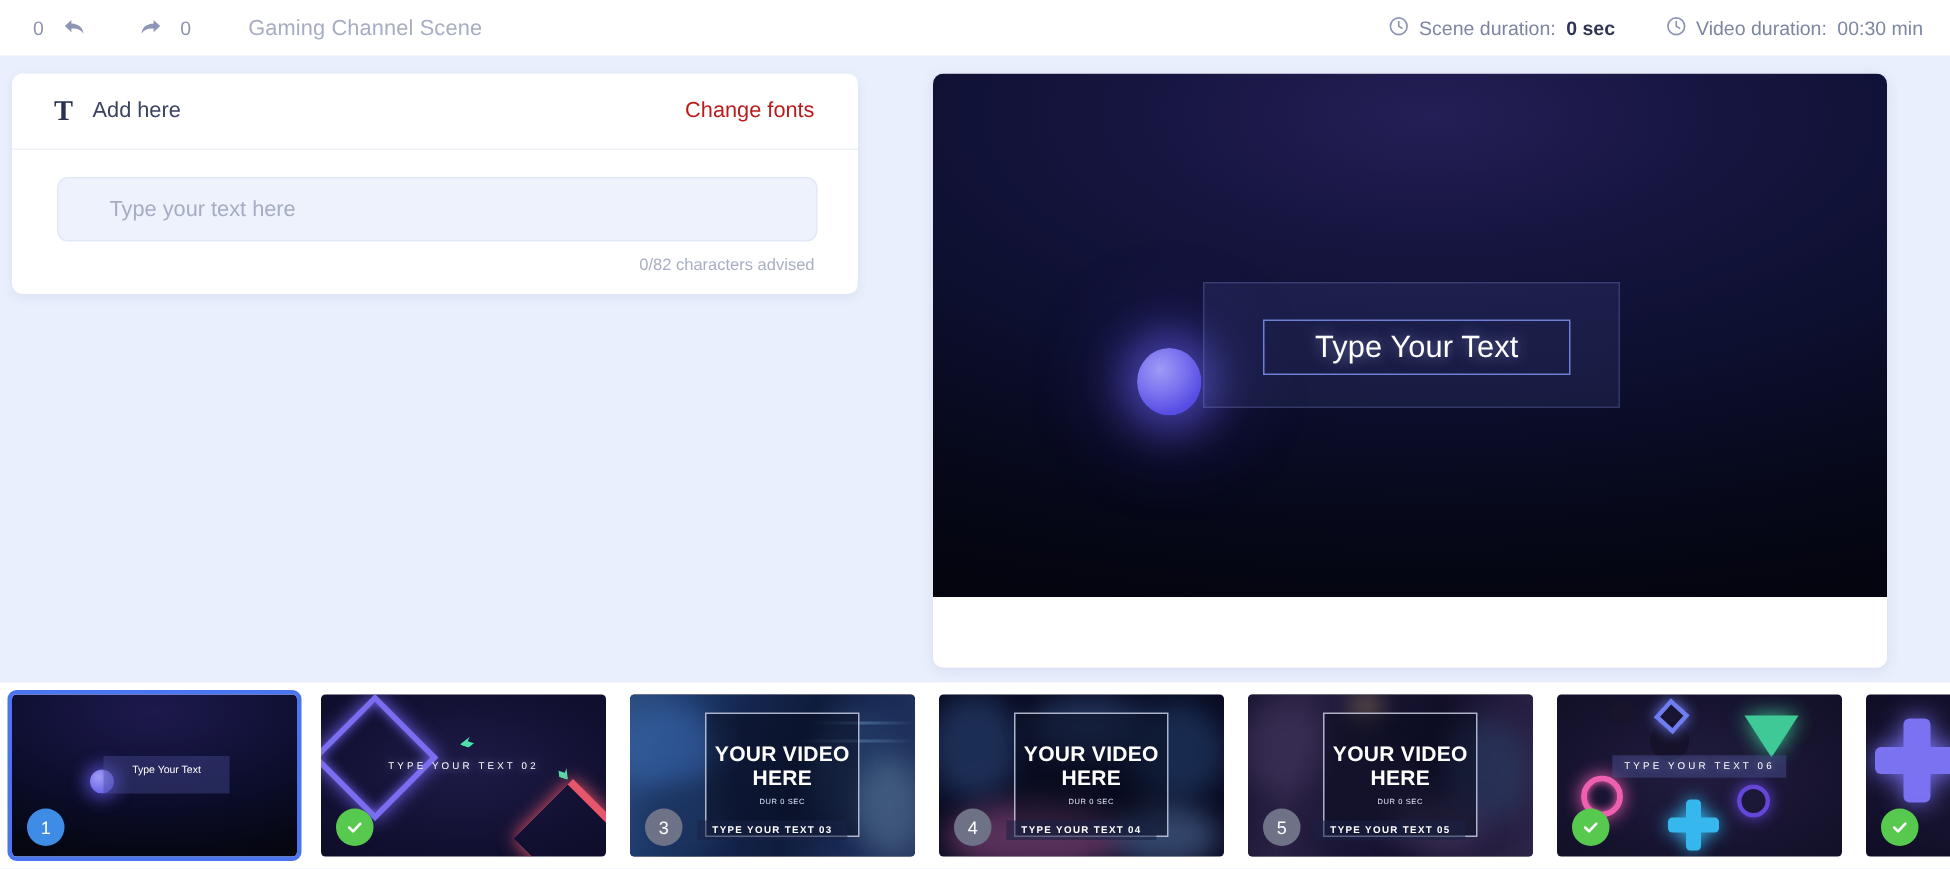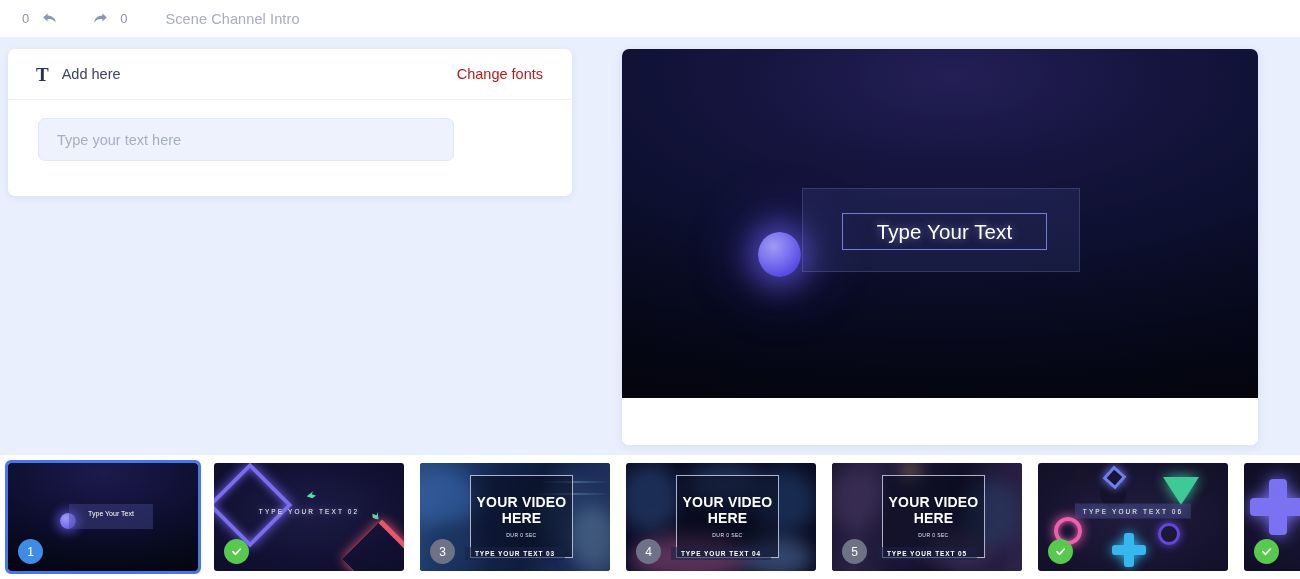--- a/index.html
+++ b/index.html
@@ -47,24 +47,24 @@
   .t-glyph {
     font-family: "Liberation Serif", serif; font-weight: bold;
     font-size: 19px; color: #2b3150; margin-right: 13px; line-height: 1;
   }
   .lc-title { font-size: 14.5px; color: #3c4263; }
   .change-fonts {
     margin-left: auto; font-size: 14.5px; color: #b91c1c; cursor: pointer;
   }
   .lc-body { padding: 18px 28px 0 30px; }
   .text-input {
-    width: 416px; height: 43px;
+    width: 507px; height: 43px;
     background: #eef2fd; border: 1px solid #e0e7f8; border-radius: 7px;
     font-family: "Liberation Sans", sans-serif;
-    font-size: 14.5px; color: #3c4263; padding: 0 18px;
+    font-size: 14.5px; color: #3c4263; padding: 0 34px;
     outline: none;
   }
   .text-input::placeholder { color: #a5adc4; }
   .char-count {
     text-align: right; font-size: 11px; color: #a8aec4;
     margin-top: 10px; padding-right: 1px;
   }
 
   
   .preview-card {
@@ -246,32 +246,55 @@
           <path d="M6.6 2.3 2.2 6.4l4.4 4.1V8.1c3.6-.3 6.2 .7 8.1 3.4-.5-4.4-3.4-6.6-8.1-6.9z" fill="#8d96b5"></path>
         </svg>
     </span>
     <span class="icon-btn" style="margin-left:20px">
       <svg width="17" height="15" viewBox="0 0 17 15">
           <path d="M10.4 2.3l4.4 4.1-4.4 4.1V8.1c-3.6-.3-6.2 .7-8.1 3.4.5-4.4 3.4-6.6 8.1-6.9z" fill="#8d96b5"></path>
         </svg>
     </span>
     <span class="hist-count">0</span>
   </div>
-  <div class="doc-title">Scene Channel Intro</div>
-
+  <div class="doc-title">Gaming Channel Scene</div>
+
+  <div class="tb-right">
+    <div class="dur-item">
+      <span class="clk">
+        <svg width="13" height="13" viewBox="0 0 14 14">
+            <circle cx="7" cy="7" r="6" fill="none" stroke="#8d96b5" stroke-width="1.2"></circle>
+            <path d="M7 3.6V7l2.4 1.5" stroke="#8d96b5" stroke-width="1.2" fill="none" stroke-linecap="round"></path>
+          </svg>
+      </span>
+      <span>Scene duration:</span>
+      <span class="dur-val">0 sec</span>
+    </div>
+    <div class="dur-item">
+      <span class="clk">
+        <svg width="13" height="13" viewBox="0 0 14 14">
+            <circle cx="7" cy="7" r="6" fill="none" stroke="#8d96b5" stroke-width="1.2"></circle>
+            <path d="M7 3.6V7l2.4 1.5" stroke="#8d96b5" stroke-width="1.2" fill="none" stroke-linecap="round"></path>
+          </svg>
+      </span>
+      <span>Video duration:</span>
+      <span class="dur-val plain">00:30 min</span>
+    </div>
+  </div>
 </div>
 
 <div class="left-card">
   <div class="lc-head">
     <span class="t-glyph">T</span>
     <span class="lc-title">Add here</span>
     <span class="change-fonts">Change fonts</span>
   </div>
   <div class="lc-body">
     <input class="text-input" type="text" placeholder="Type your text here" style="">
+    <div class="char-count">0/82 characters advised</div>
   </div>
 </div>
 
 <div class="preview-card">
   <div class="stage">
     <div class="orb"></div>
     <div class="txt-panel">
       <div class="txt-box">
         <span>Type Your Text</span>
       </div>

